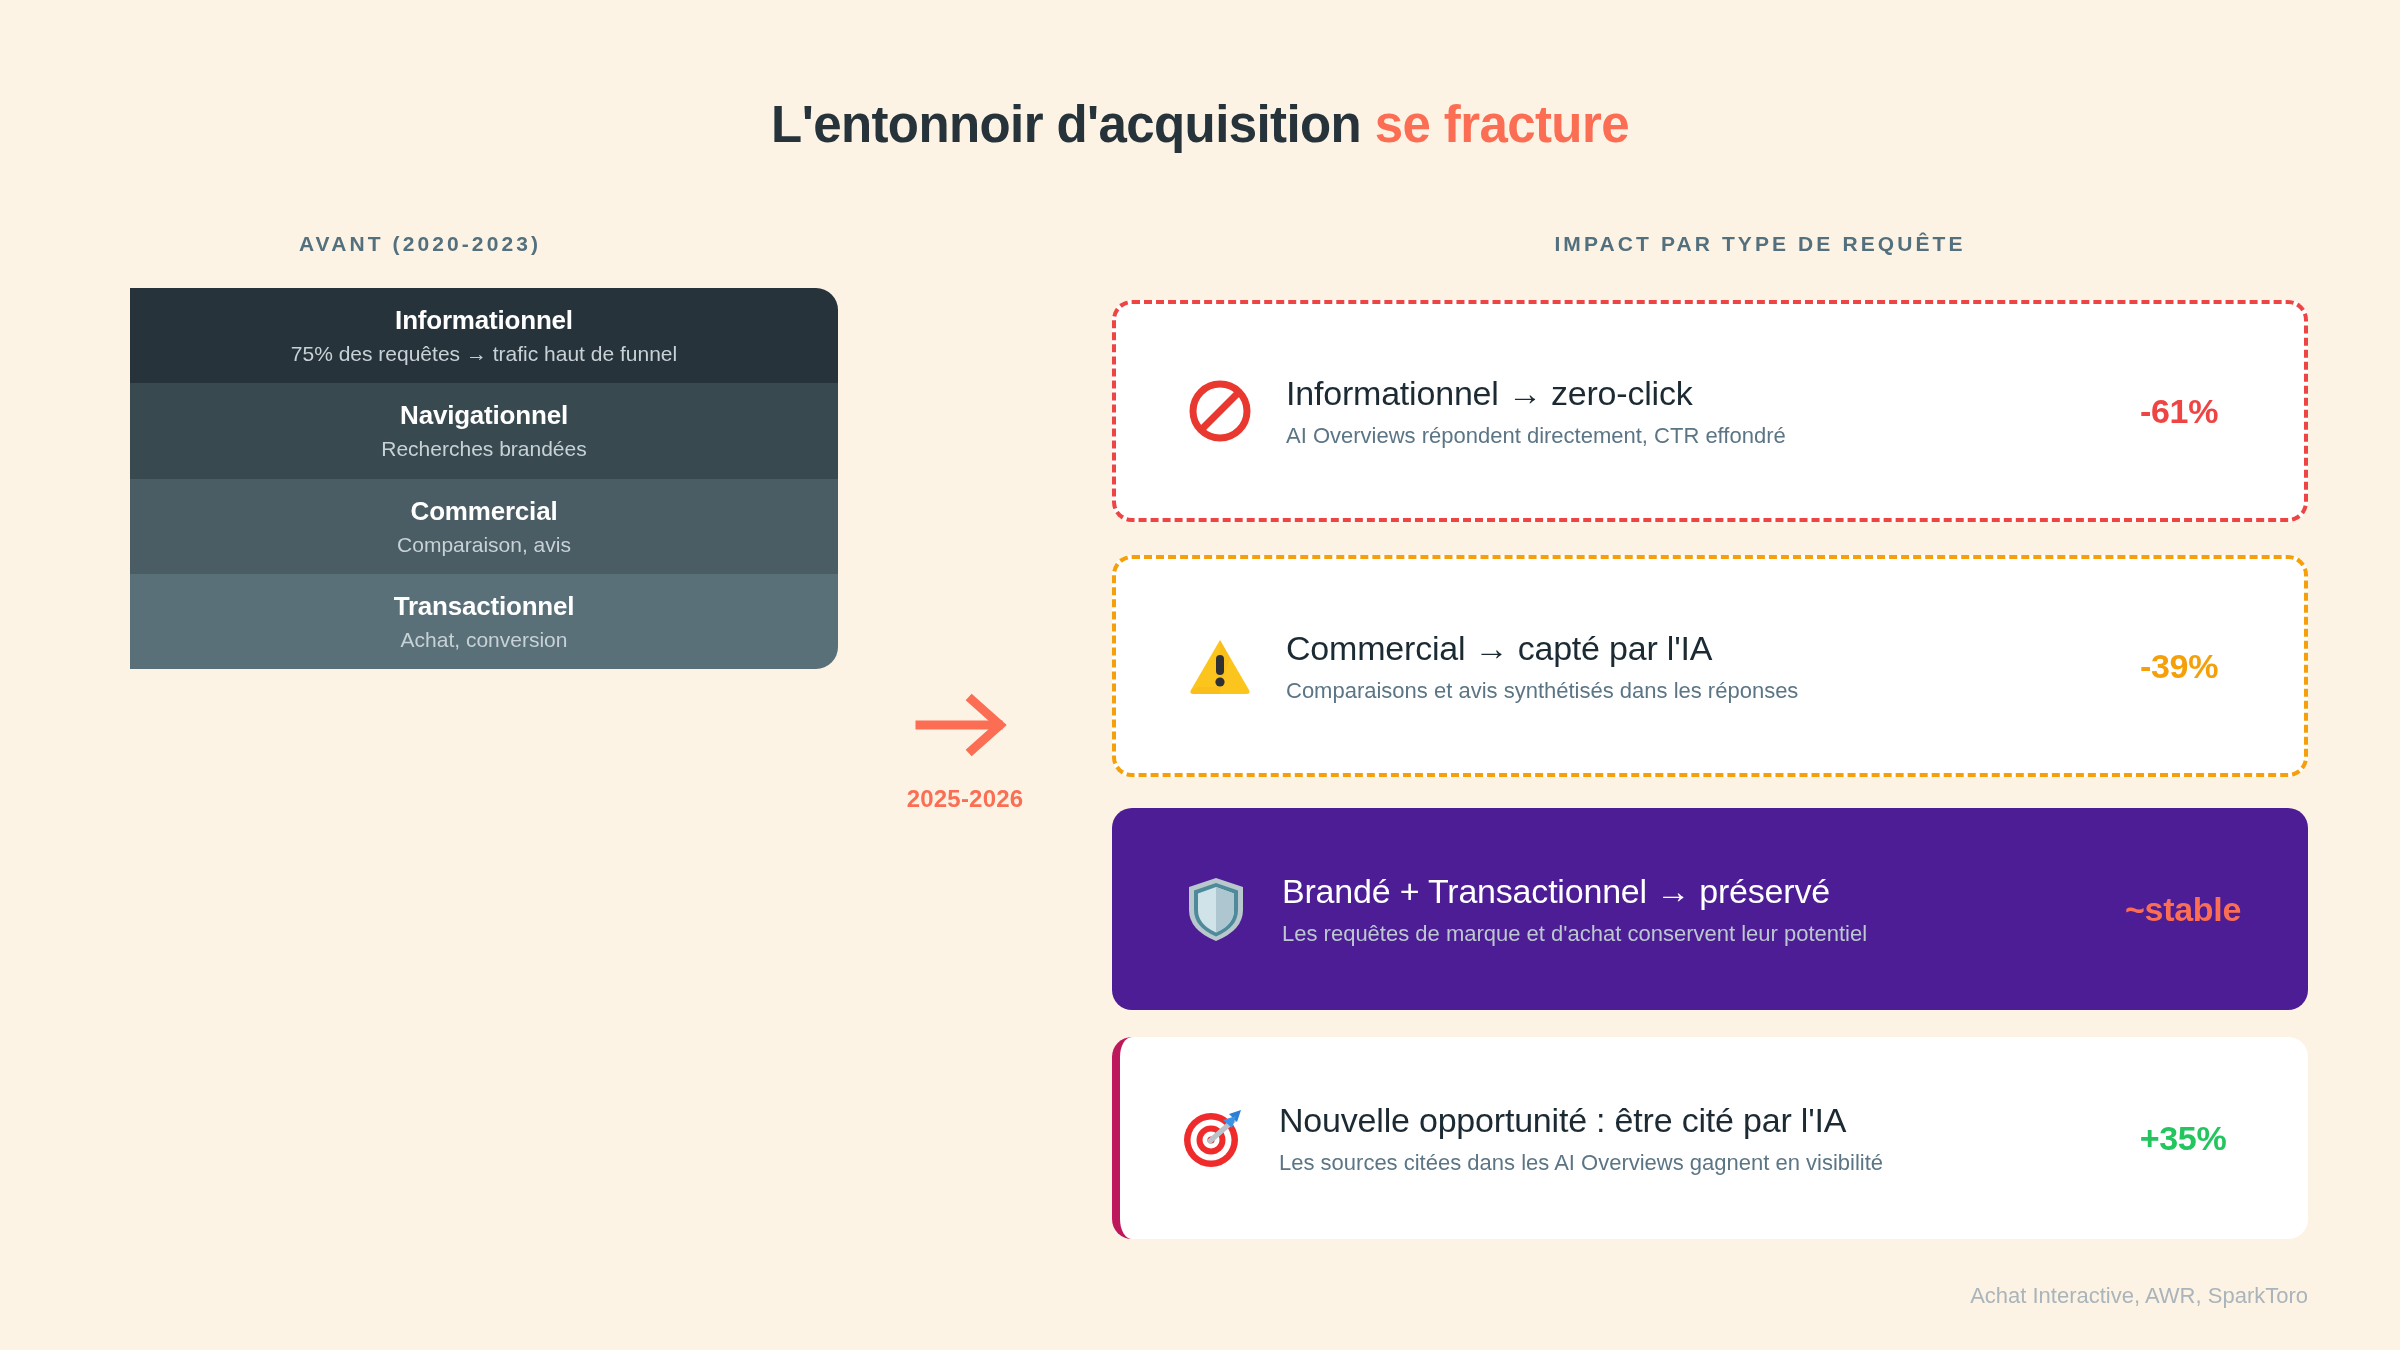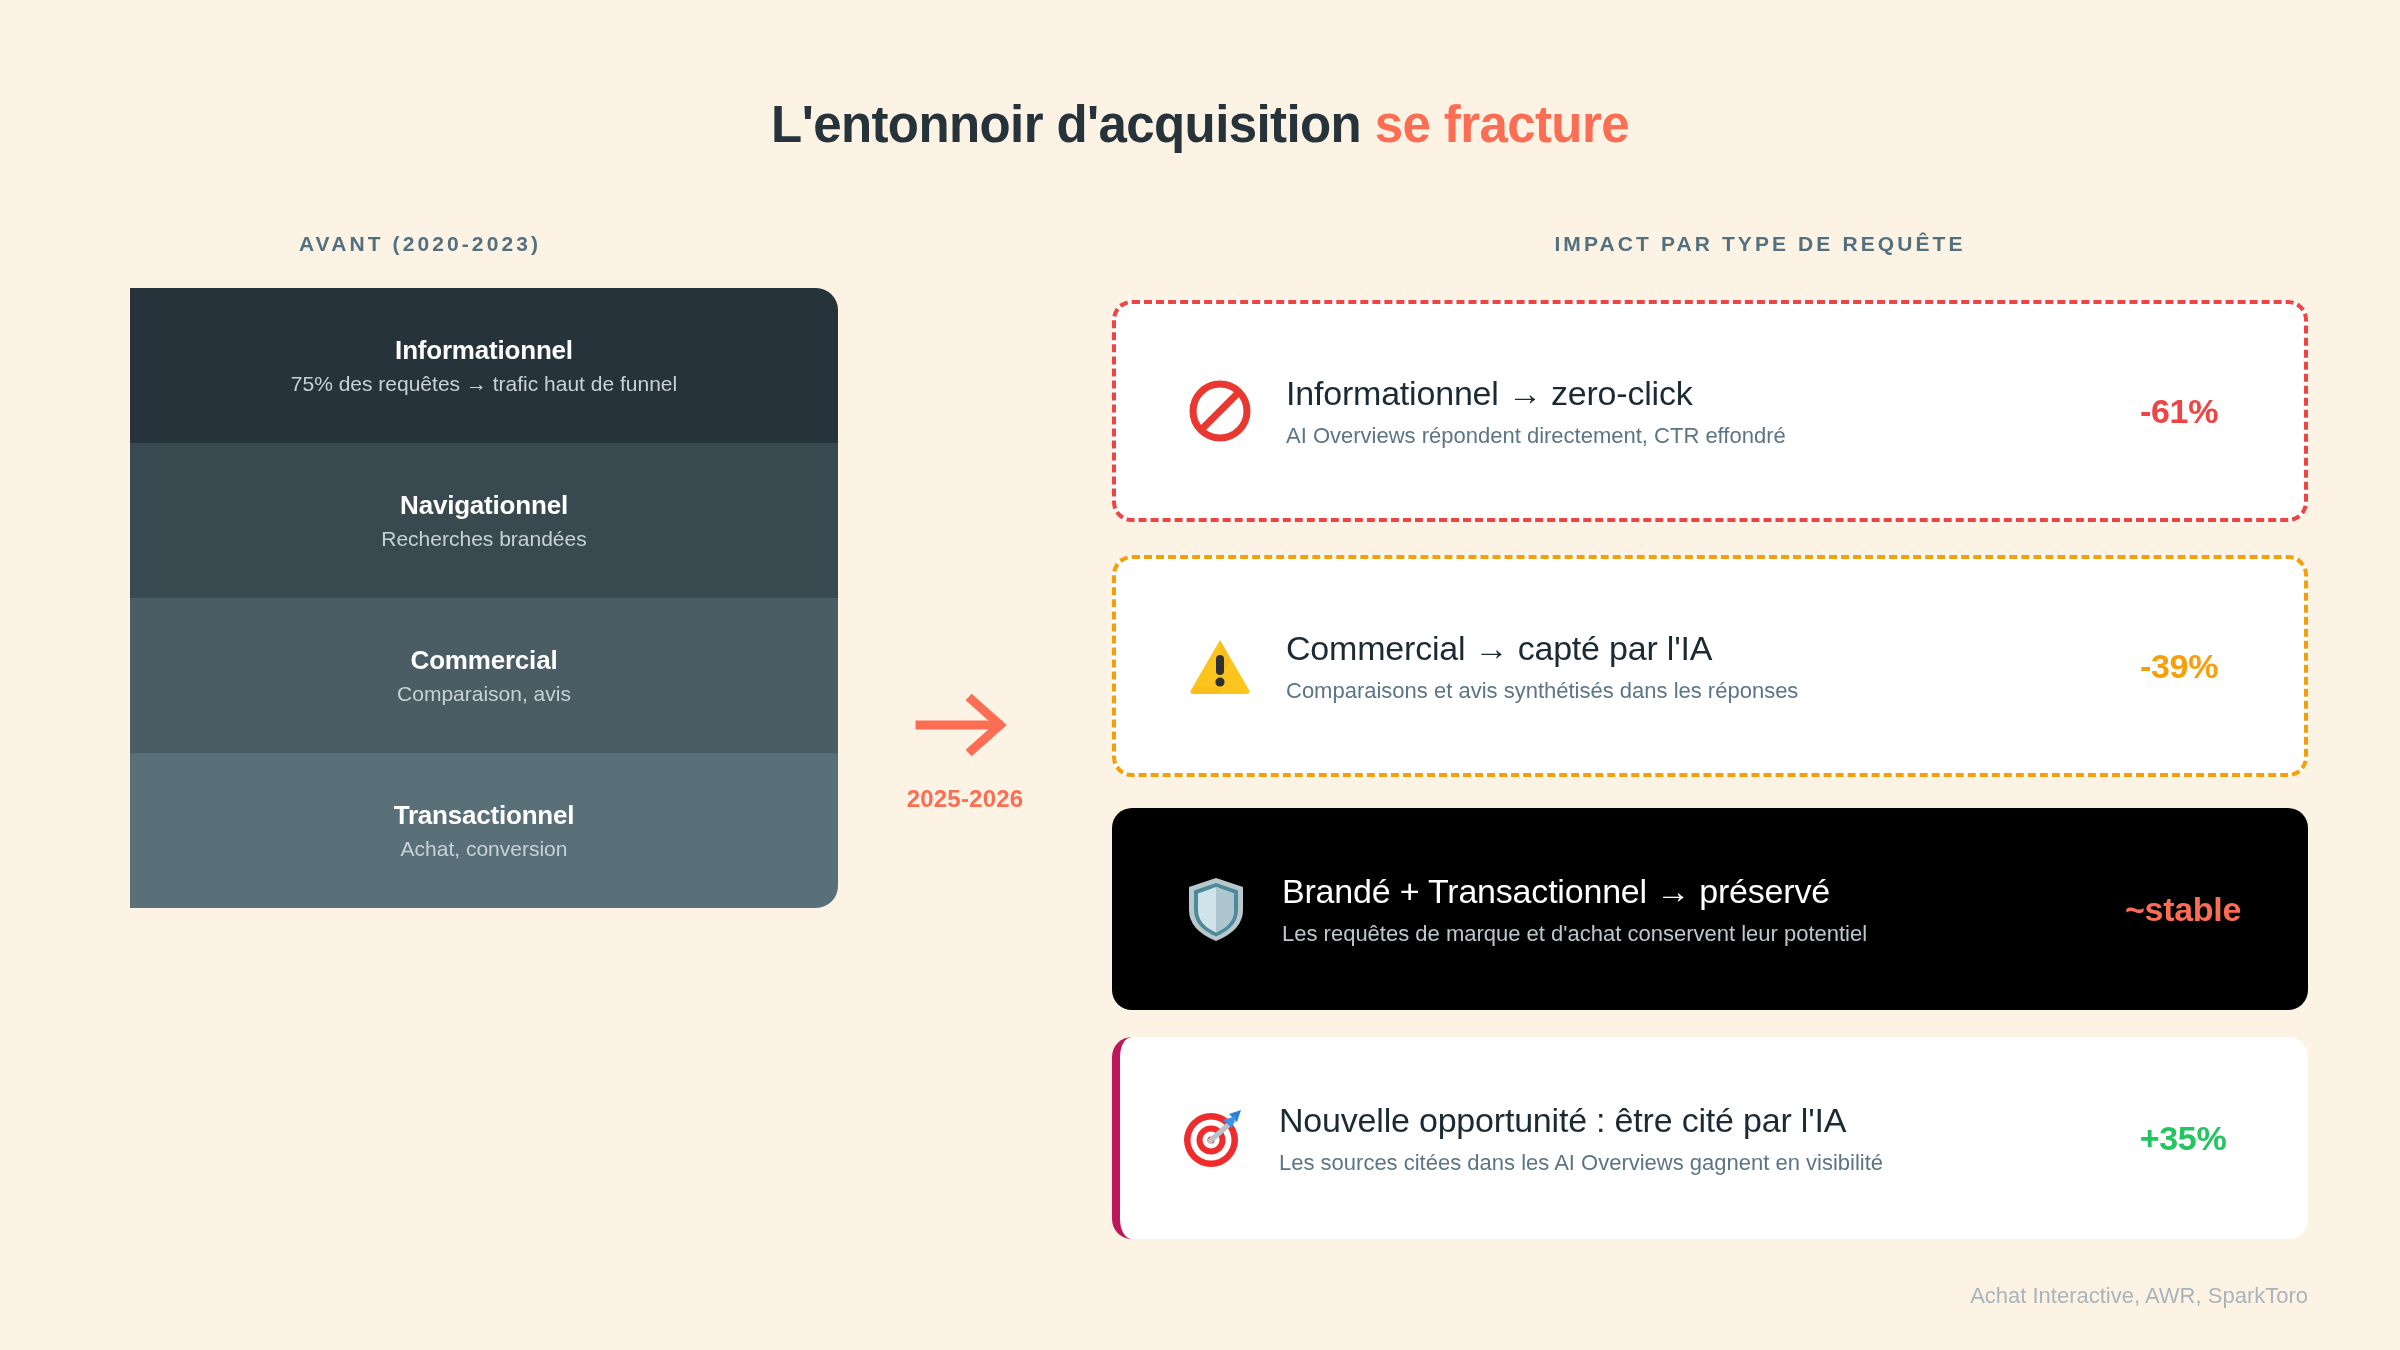--- a/index.html
+++ b/index.html
@@ -30,21 +30,21 @@
     color:#53707f;
     text-transform:uppercase;
     white-space:nowrap;
   }
   #head-left  { top:232px; left:100px; width:640px; text-align:center; }
   #head-right { top:232px; left:1110px; width:1300px; text-align:center; }
 
   
   .funnel {
     position:absolute; top:288px; left:98px;
-    width:740px; height:620px;
+    width:740px; height:381px;
     border-radius:22px;
     overflow:hidden;
     display:flex; flex-direction:column;padding-left:32px;
   }
   .fseg {
     flex:1;
     display:flex; flex-direction:column;
     align-items:center; justify-content:center;
     gap:6px;
   }
@@ -115,21 +115,21 @@
     background:#ffffff;
     border:4px dashed #f5a00b;
   }
   #card-2 .ctitle { color:#1b2a33; }
   #card-2 .csub  { color:#5b7585; }
   #card-2 .cval  { color:#f5a00b; }
 
   
   #card-3 {
     top:808px; height:202px;
-    background:#000000;
+    background:#4c1d95;
   }
   #card-3 .ctitle { color:#ffffff; }
   #card-3 .csub  { color:#bcc8ce; }
   #card-3 .cval  { color:#fb6e54; }
 
   
   #card-4 {
     top:1037px; height:202px;
     background:#ffffff;
     border-left:8px solid #be185d;

